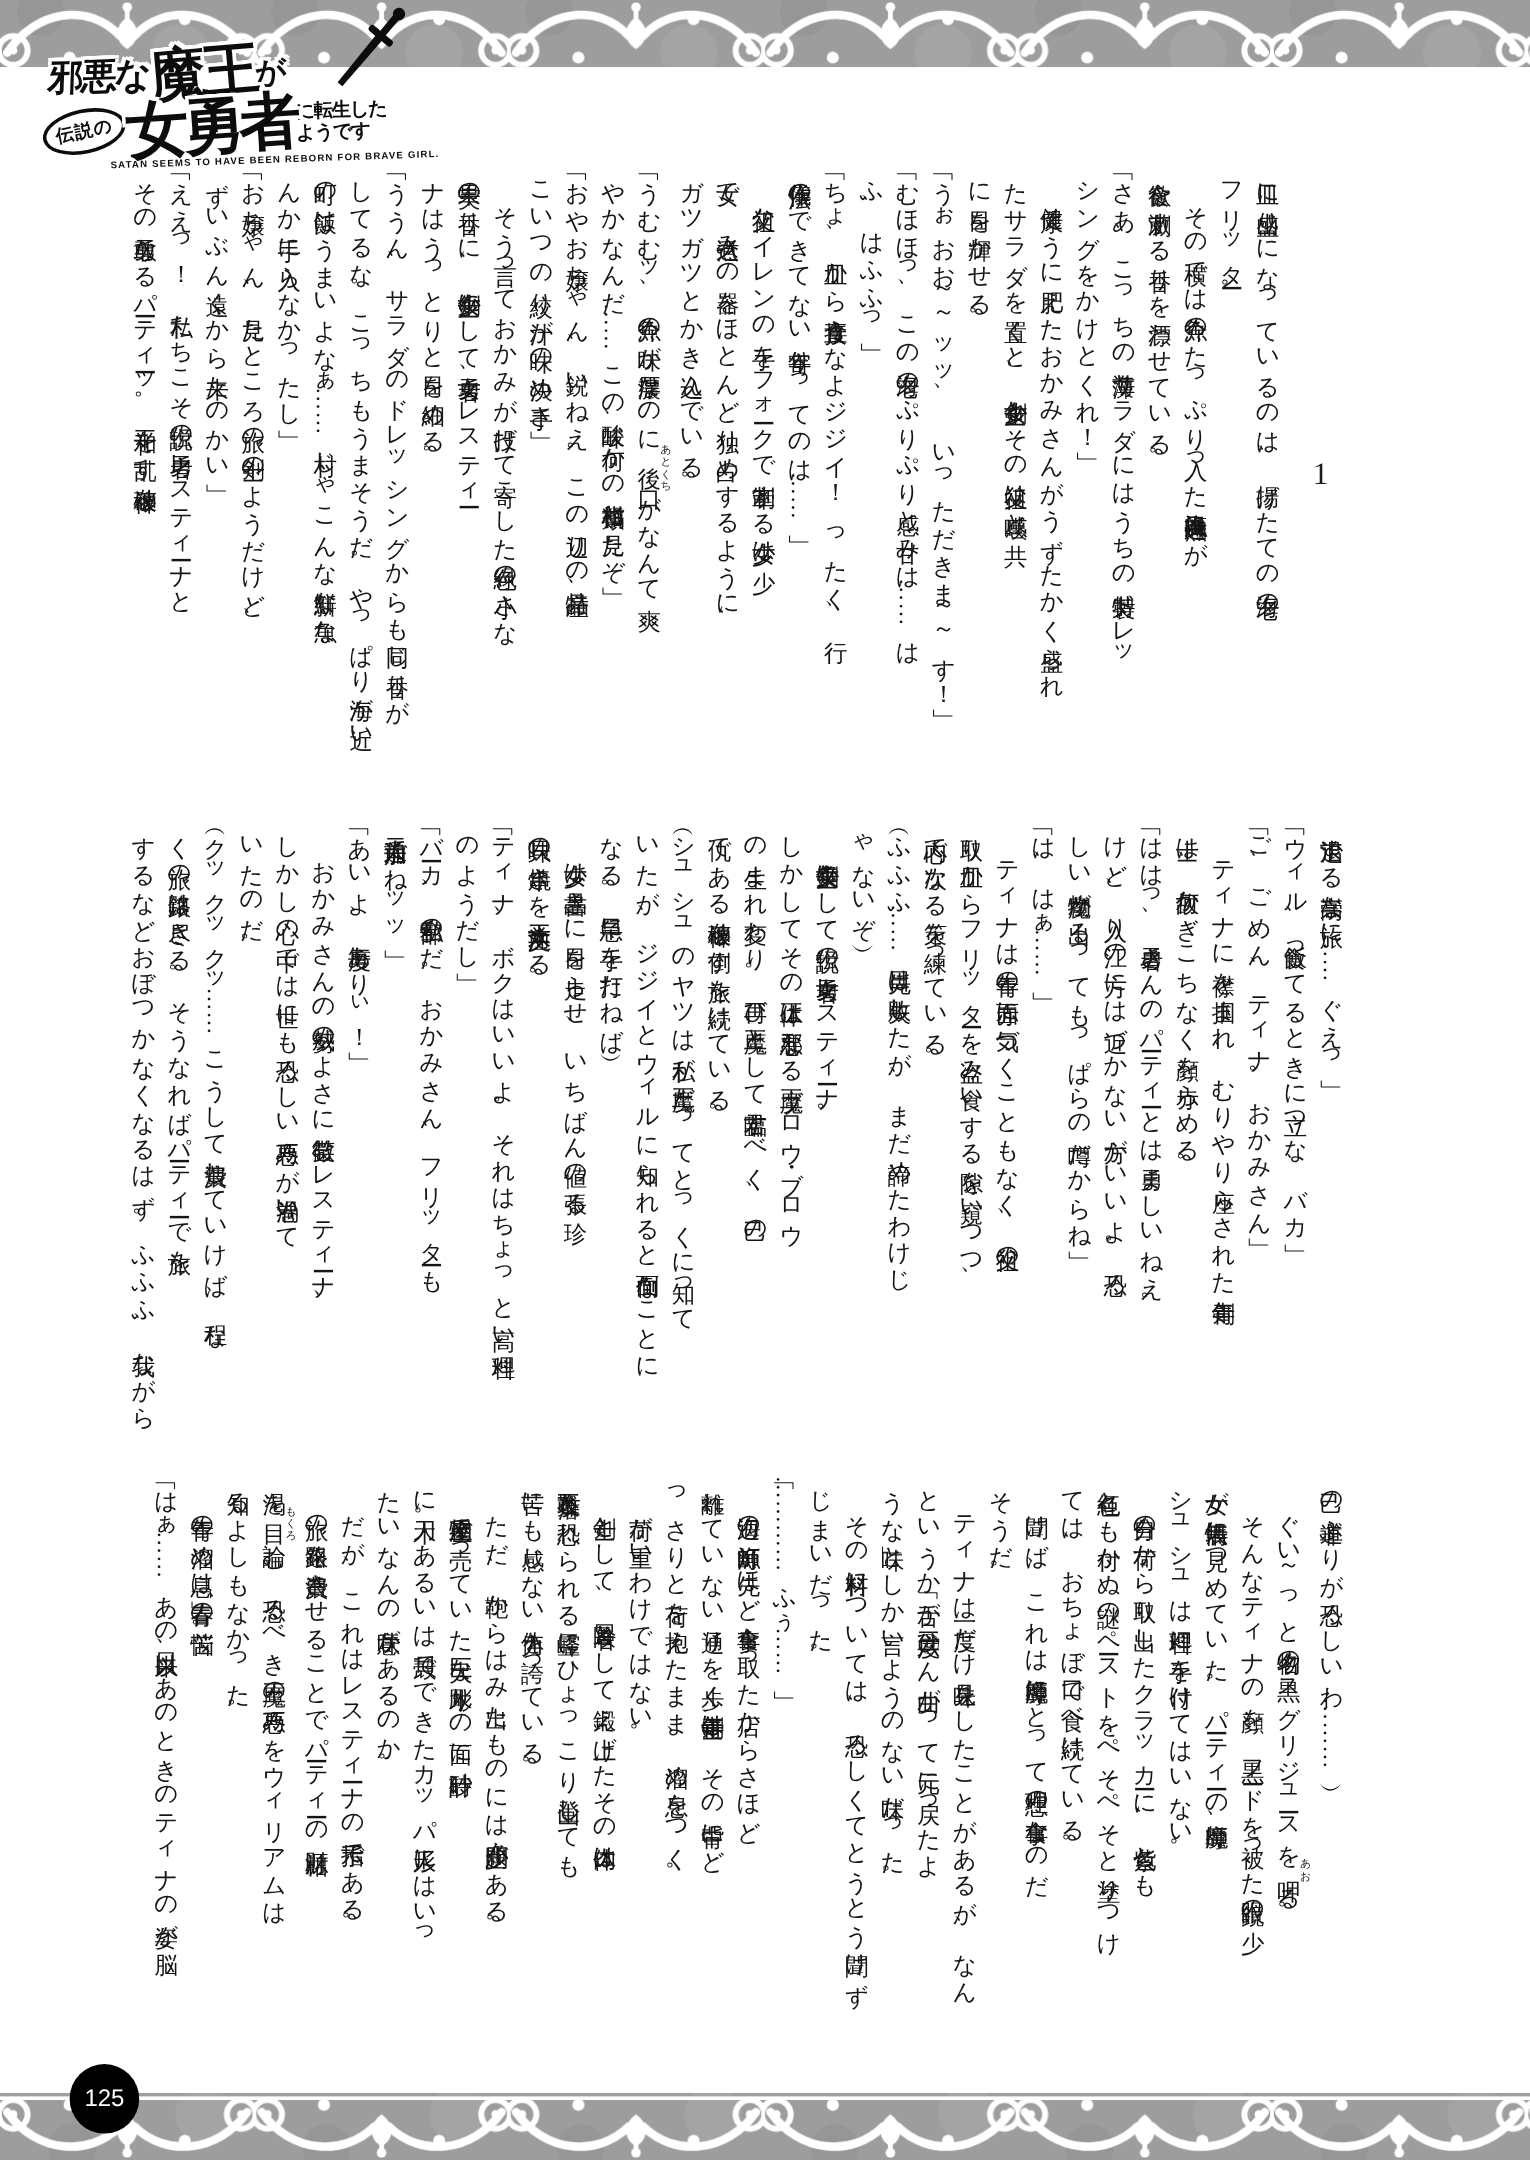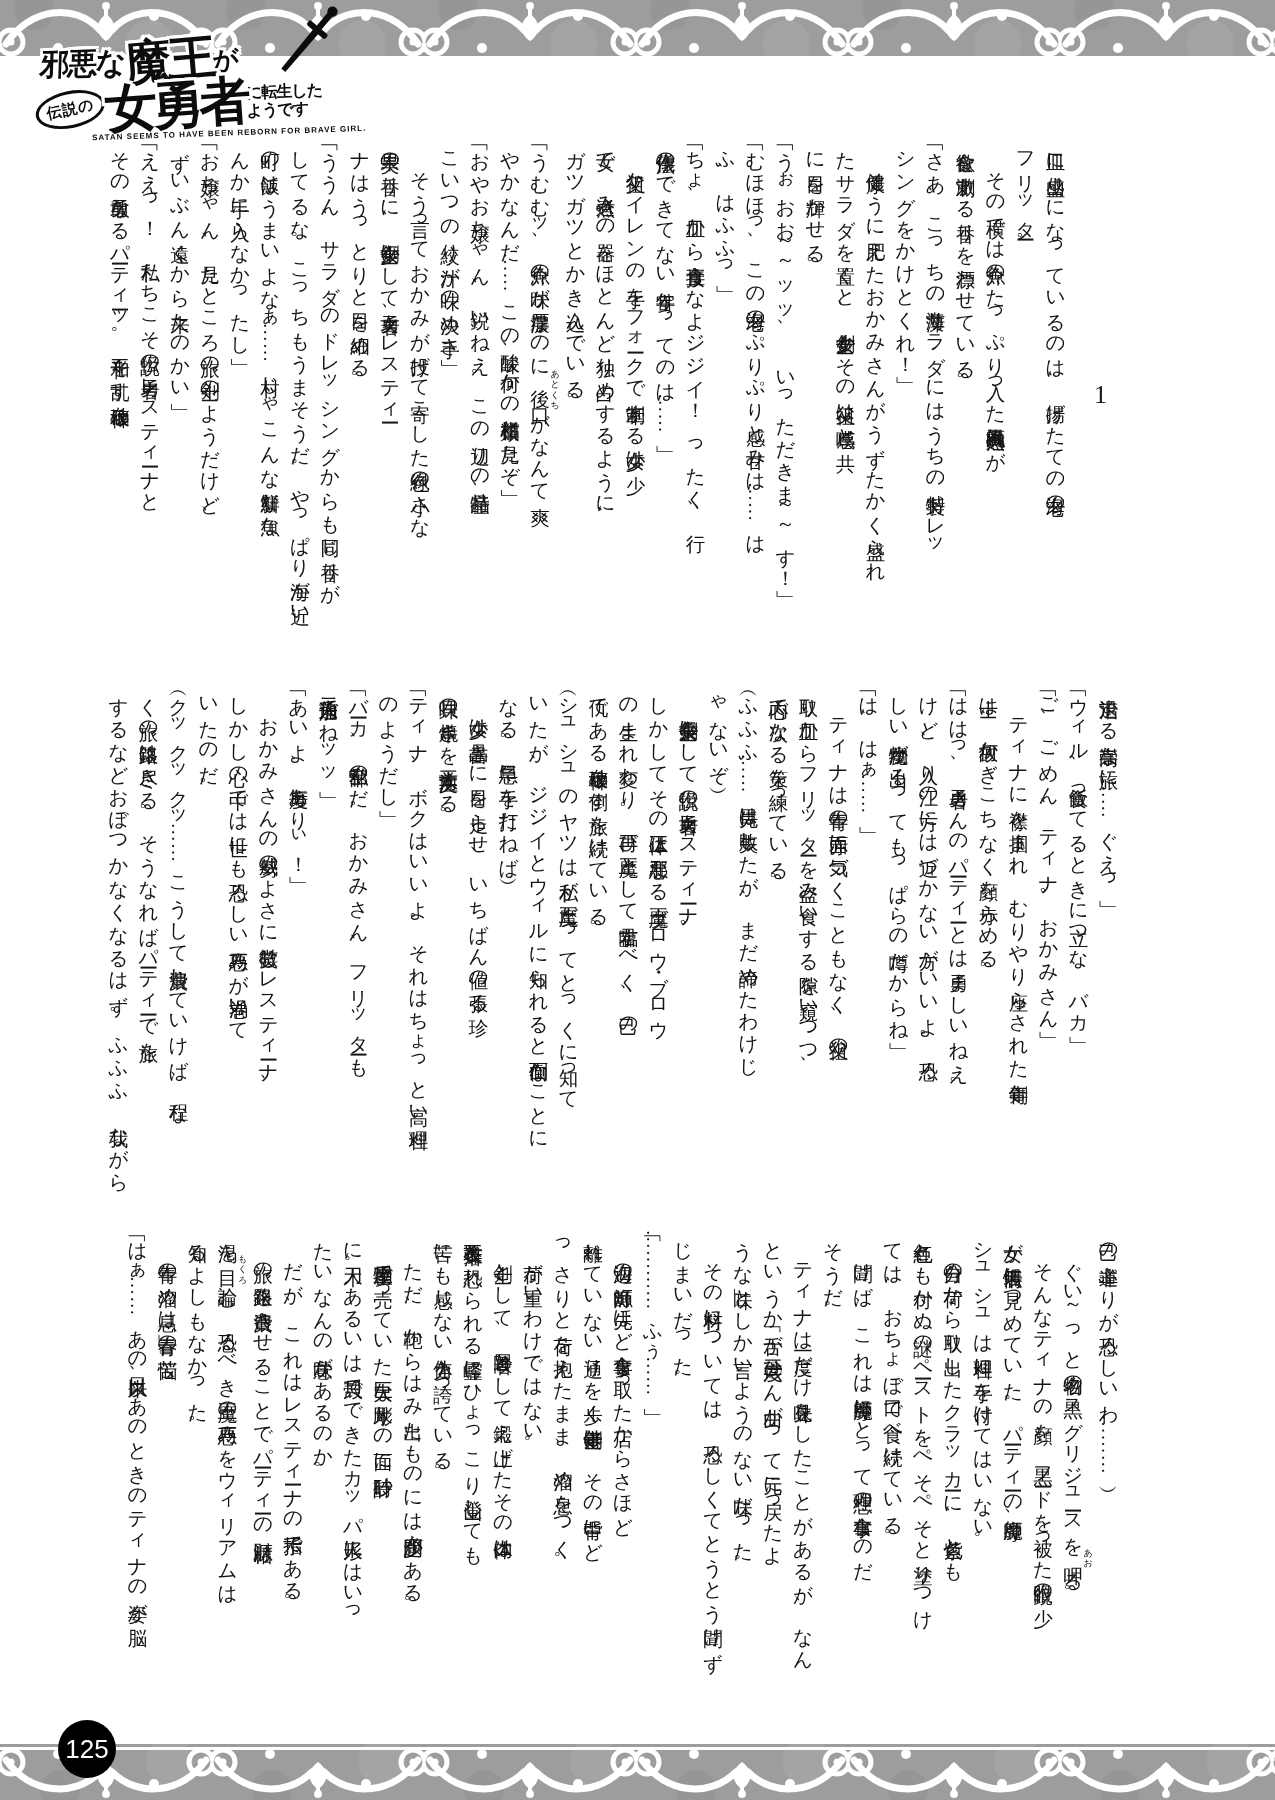--- a/index.html
+++ b/index.html
@@ -62,21 +62,21 @@
   }
   .band div{white-space:nowrap;}
   .band-1{top:138px;right:205px;}
   .band-2{top:684px;right:152px;}
   .band-3{top:1229px;right:152px;}
   ruby rt{font-size:9px;letter-spacing:0;}
   
   .page-num{
     position:absolute;left:58px;top:1720px;width:58px;height:58px;border-radius:50%;
     background:#000;color:#fff;display:flex;align-items:center;justify-content:center;
-    font-family:"Liberation Sans","DejaVu Sans",sans-serif;font-size:26px;z-index:6;
+    font-family:"Liberation Sans","DejaVu Sans",sans-serif;font-size:20px;z-index:6;
   }
 </style>
 </head>
 <body>
 
 <div class="page">
 
   <div class="border-band top">
     <svg width="1275" height="56" xmlns="http://www.w3.org/2000/svg">
       <defs>

